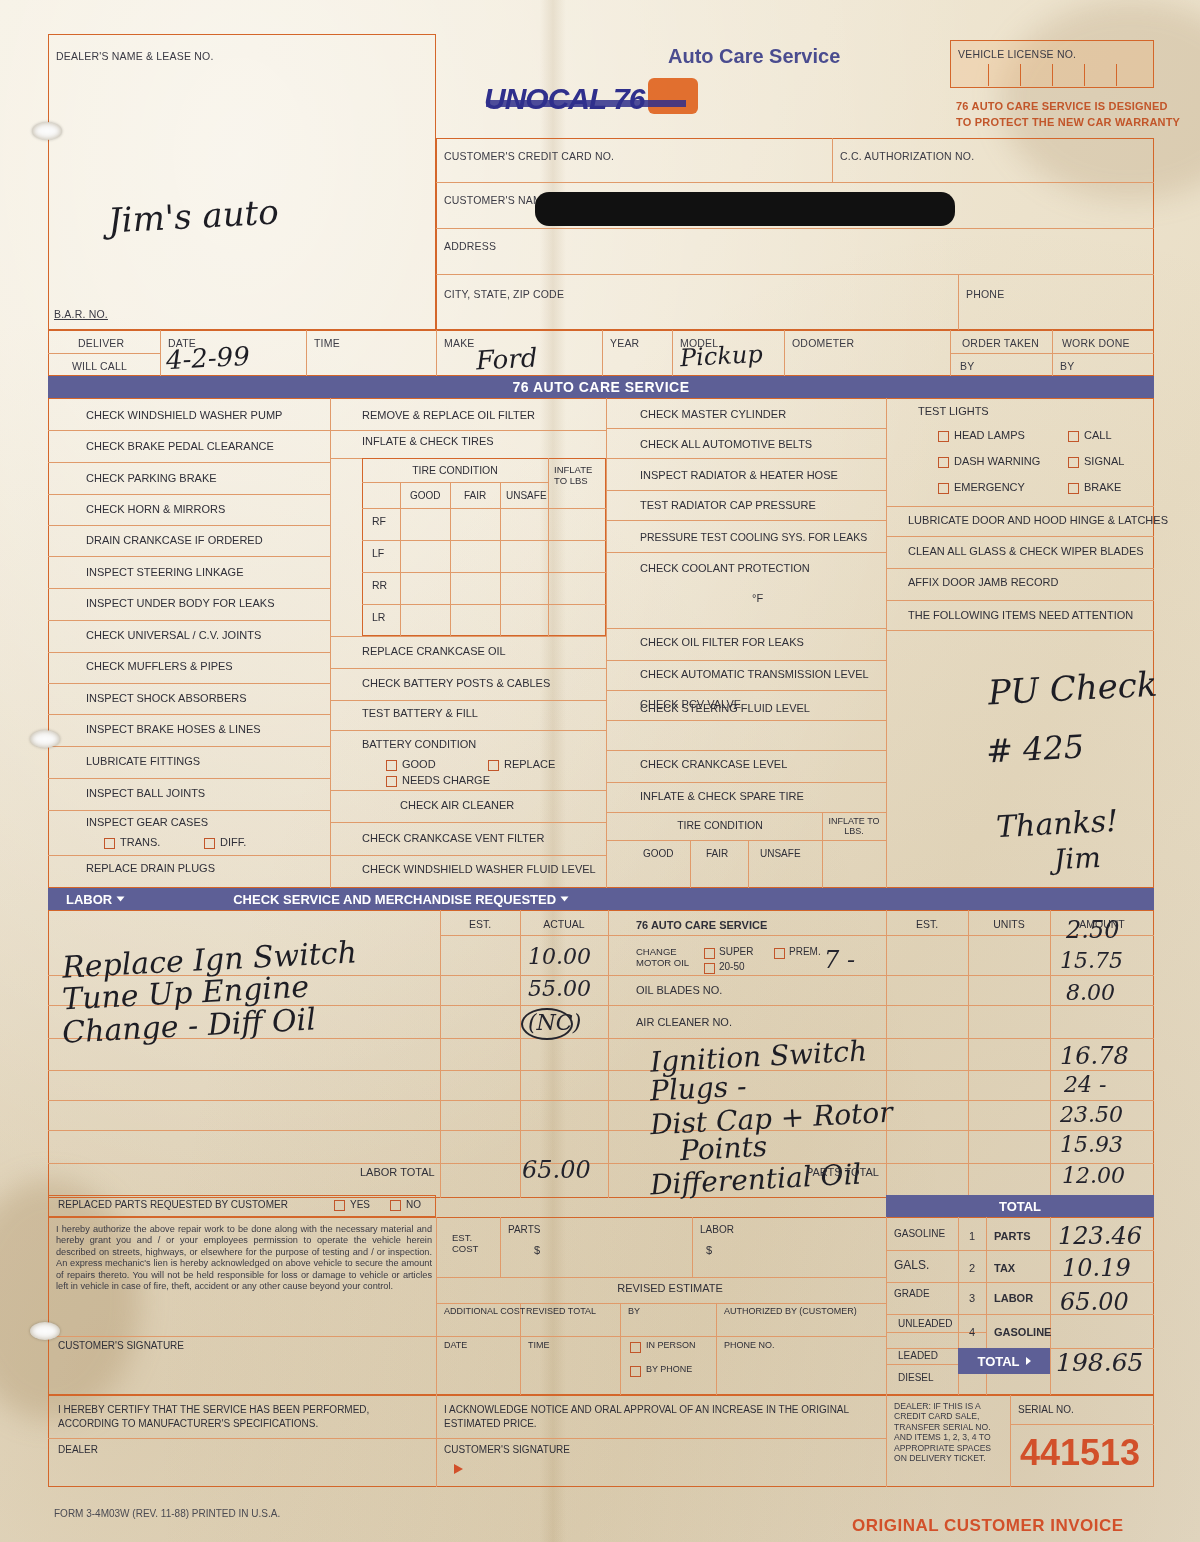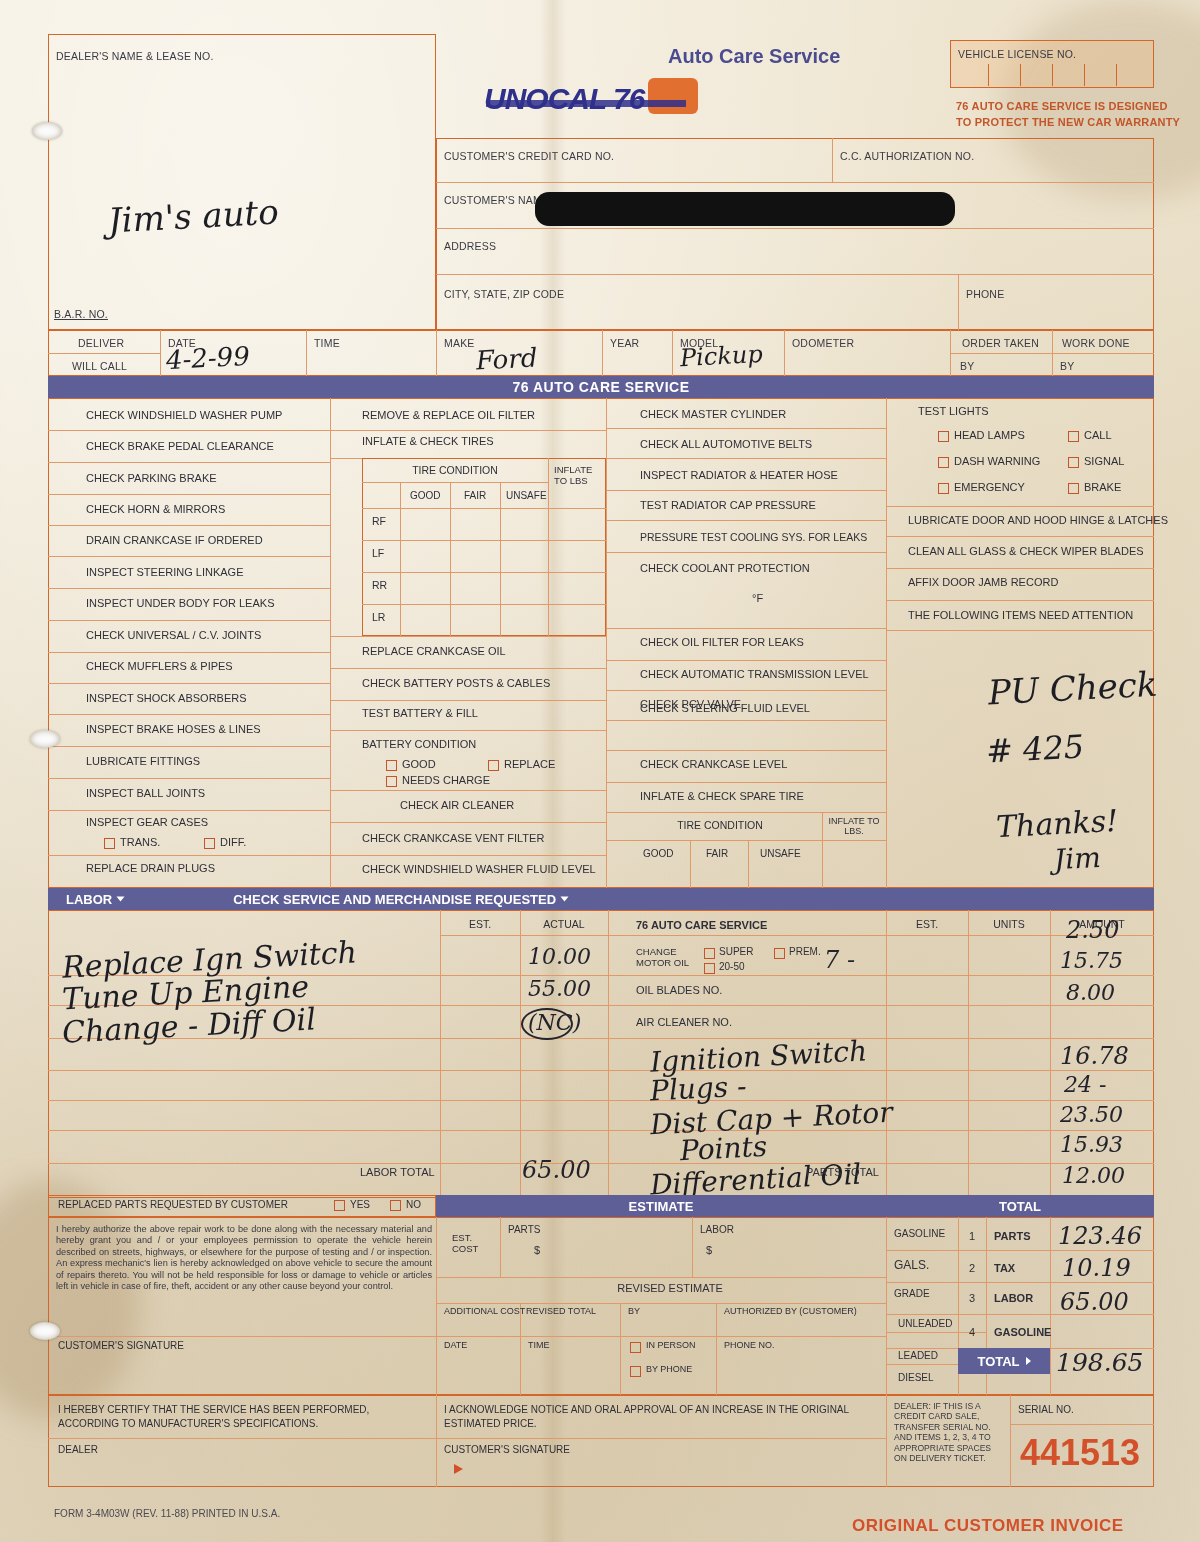--- a/index.html
+++ b/index.html
@@ -398,23 +398,20 @@
   <div class="hand2" style="left:1062px;top:1163px;font-size:22px;">12.00</div>
   <div class="cap" style="left:806px;top:1166px;">PARTS TOTAL</div>
 
   <div class="bx" style="left:48px;top:1195px;width:388px;height:22px;"></div>
   <div class="cap" style="left:58px;top:1199px;font-size:10px;">REPLACED PARTS REQUESTED BY CUSTOMER</div>
   <div class="chk" style="left:334px;top:1200px;"></div>
   <div class="cap" style="left:350px;top:1199px;font-size:10px;">YES</div>
   <div class="chk" style="left:390px;top:1200px;"></div>
   <div class="cap" style="left:406px;top:1199px;font-size:10px;">NO</div>
 
-  <div class="band" style="left:436px;top:1195px;width:450px;height:22px;justify-content:center;font-size:13px;">
-    <span>ESTIMATE</span>
-  </div>
   <div class="band" style="left:886px;top:1195px;width:268px;height:22px;justify-content:center;font-size:13px;">
     <span>TOTAL</span>
   </div>
 
   <div class="bx" style="left:48px;top:1217px;width:1106px;height:178px;"></div>
   <div class="vline" style="left:436px;top:1217px;height:178px;"></div>
   <div class="vline" style="left:886px;top:1217px;height:178px;"></div>
 
   <div style="position:absolute;left:56px;top:1224px;width:376px;font-size:9.2px;line-height:11.4px;color:#3a3a44;text-align:justify;">
     <span>I hereby authorize the above repair work to be done along with the necessary material and hereby grant you and / or your employees permission to operate the vehicle herein described on streets, highways, or elsewhere for the purpose of testing and / or inspection. An express mechanic's lien is hereby acknowledged on above vehicle to secure the amount of repairs thereto. You will not be held responsible for loss or damage to vehicle or articles left in vehicle in case of fire, theft, accident or any other cause beyond your control.</span>

